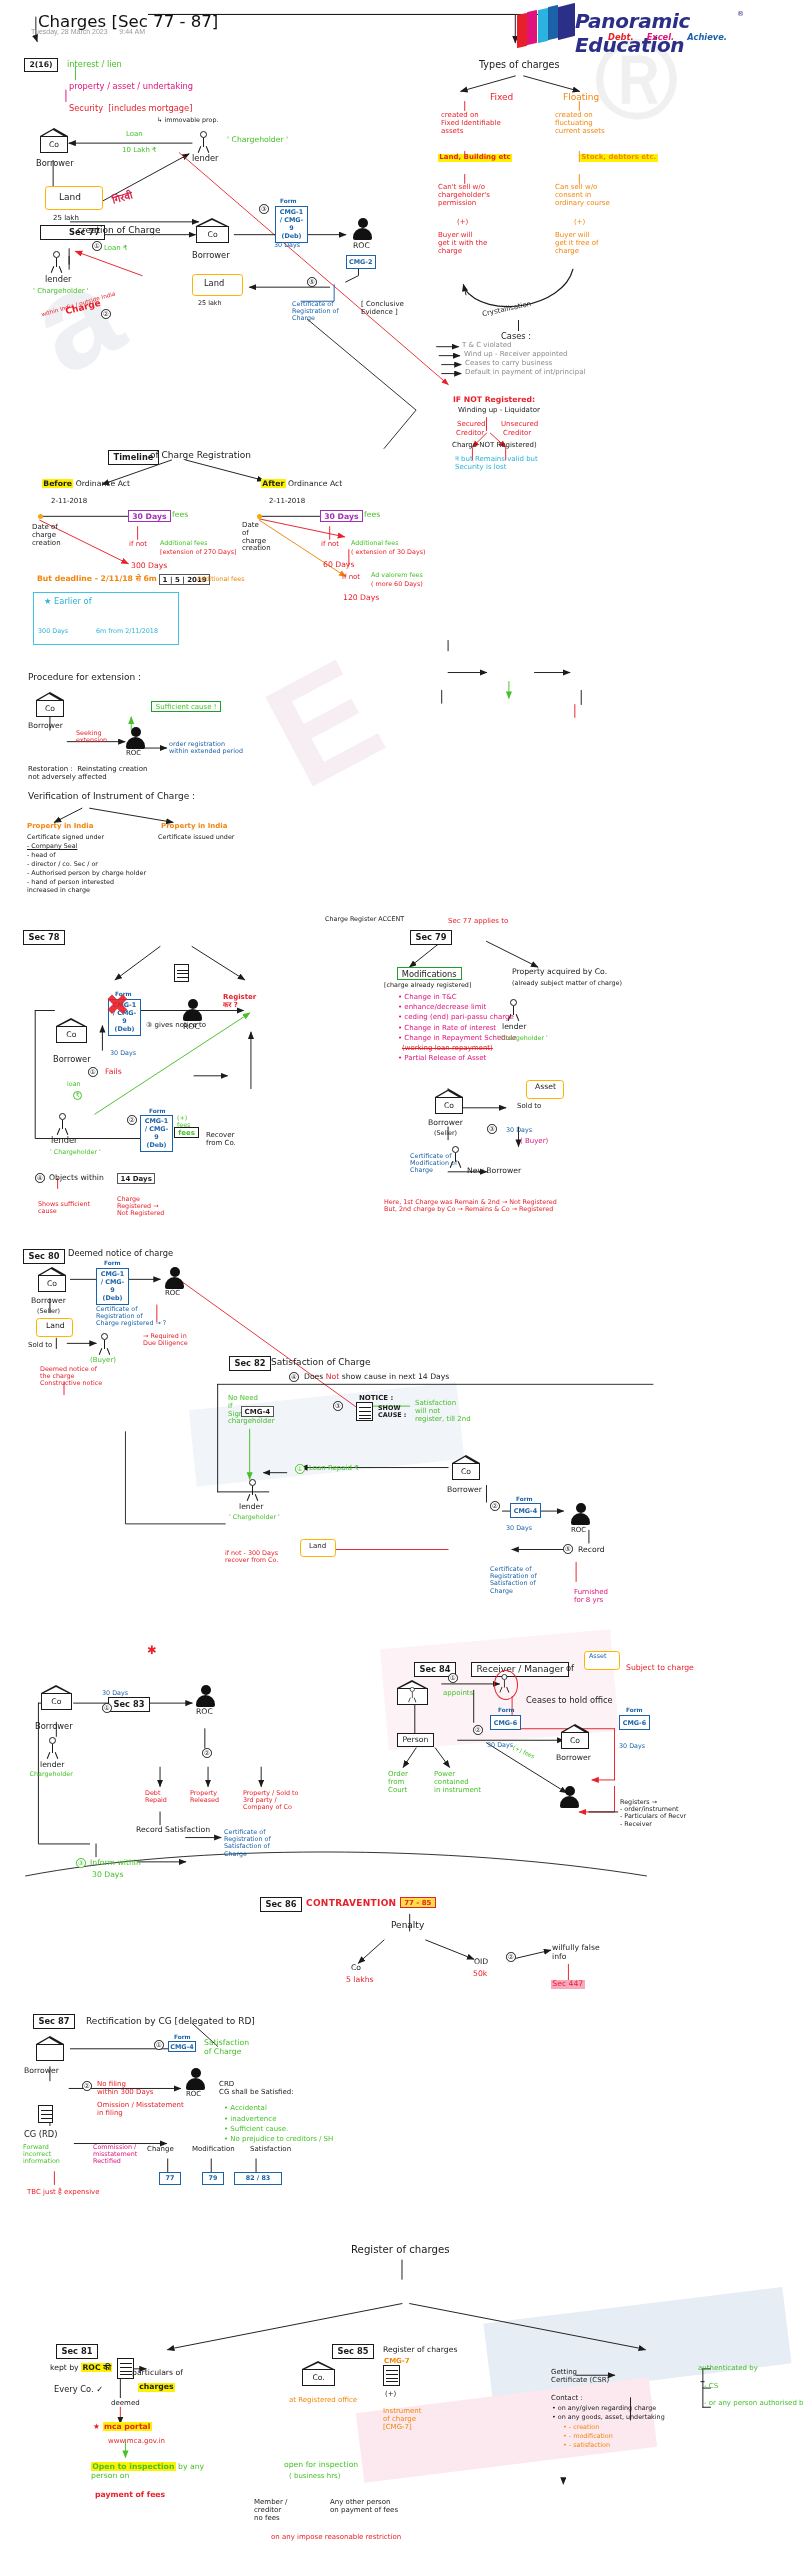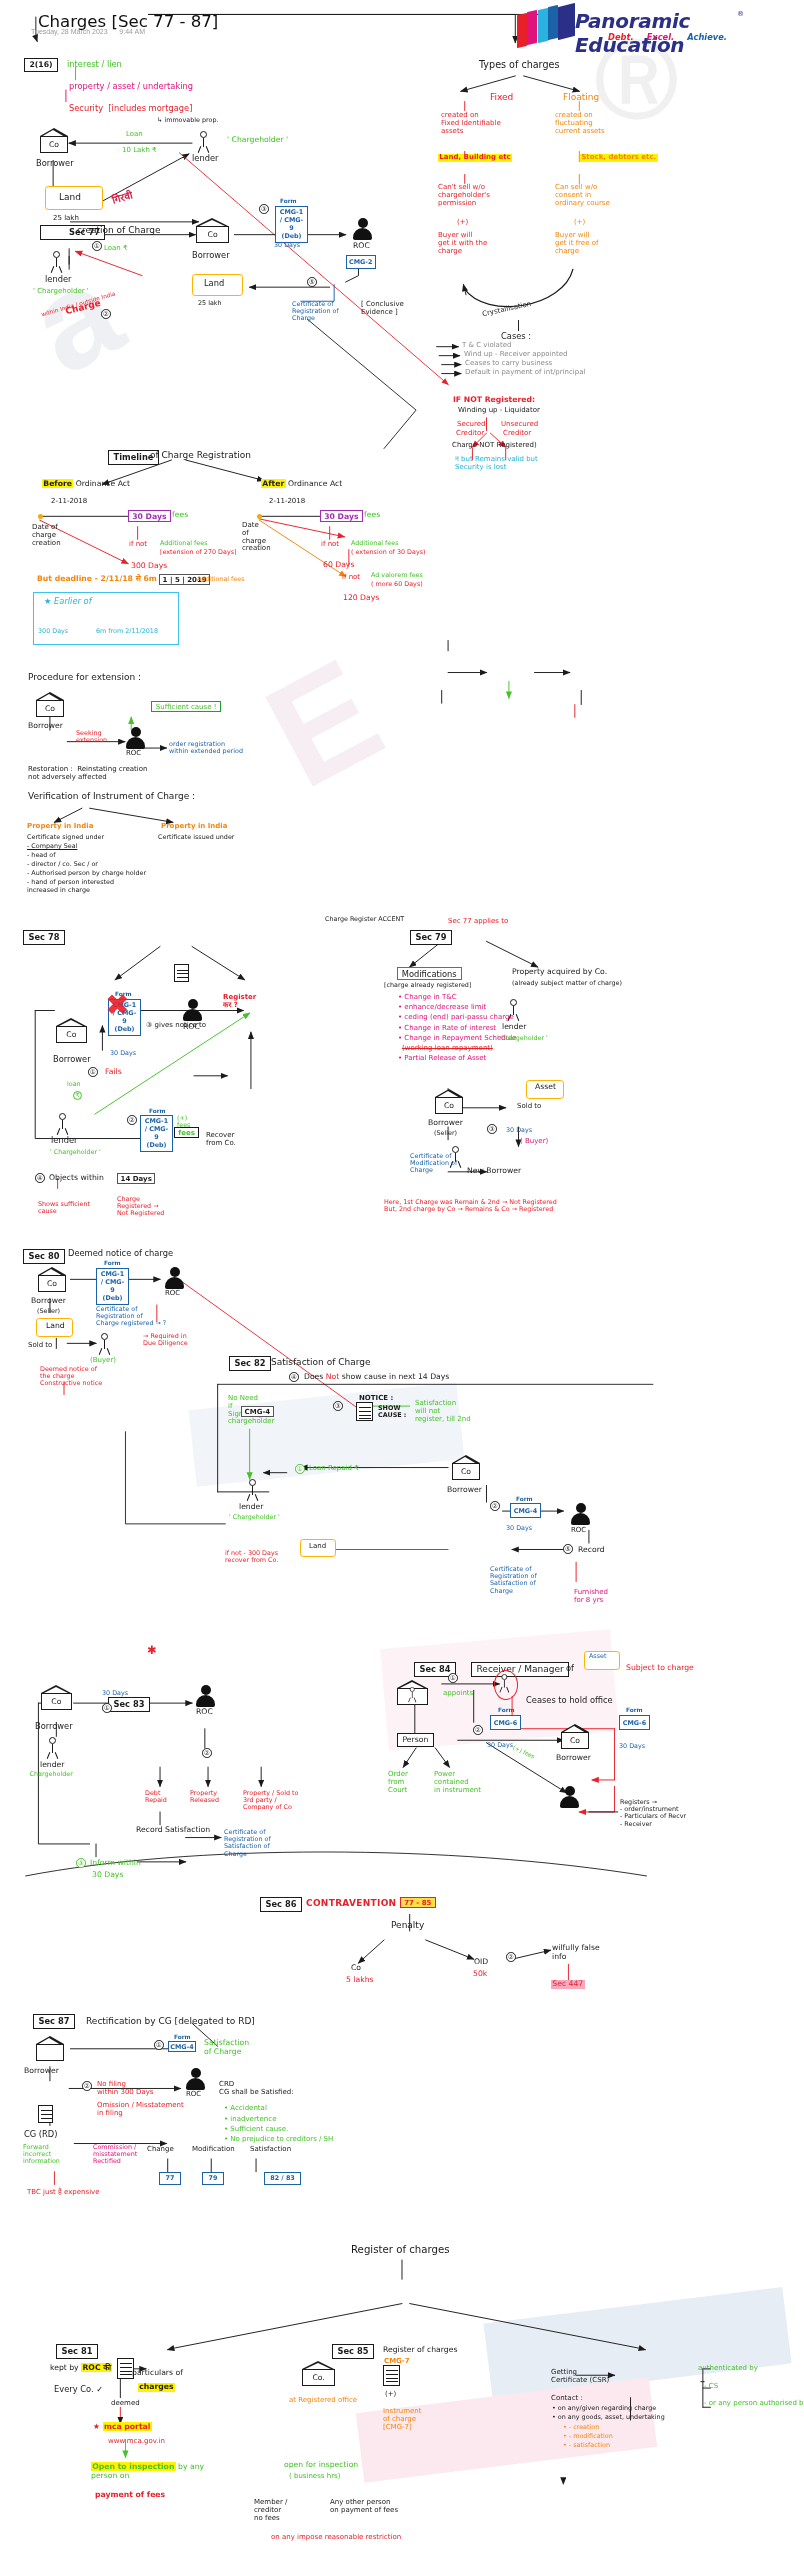--- a/index.html
+++ b/index.html
@@ -512,21 +512,21 @@
   <div class="pu-box" style="left:128px; top:510px;">30 Days</div>
   <div class="ink gn s12" style="left:172px; top:511px;">fees</div>
   <div class="ink rd s11" style="left:129px; top:541px;">if not</div>
   <div class="ink gn s10" style="left:160px; top:540px;">Additional fees</div>
   <div class="ink rd s10" style="left:160px; top:549px;">[extension of 270 Days]</div>
   <div class="ink rd s12" style="left:131px; top:562px;">300 Days</div>
   <div class="ink or s12 b" style="left:37px; top:575px;">But deadline - 2/11/18 से 6m =</div>
   <div class="gy-box" style="left:159px; top:574px;">1 | 5 | 2019</div>
   <div class="ink or s10" style="left:197px; top:576px;">Additional fees</div>
   <div class="cy-box" style="left:33px; top:592px; width:146px; height:53px;"></div>
-  <div class="ink cy s13" style="left:44px; top:597px;font-style:italic;">★ Earlier of</div>
+  <div class="ink cy s13" style="left:44px; top:597px;">★ Earlier of</div>
   <div class="ink cy s10" style="left:38px; top:628px;">300 Days</div>
   <div class="ink cy s10" style="left:96px; top:628px;">6m from 2/11/2018</div>
 
   <div class="ink k s12" style="left:261px; top:480px;"><span class="hl-y b">After</span> <span>Ordinance Act</span></div>
   <div class="ink k s11" style="left:269px; top:498px;">2-11-2018</div>
   <div style="position:absolute; left:257px; top:514px; width:5.1px; height:5.1px; border-radius:50%; background:#f2a90d;"></div>
   <div class="ink k s11" style="left:242px; top:522px;">Date
 of
 charge
 creation</div>
@@ -931,21 +931,21 @@
 incorrect
 information</div>
   <div class="ink pk s10" style="left:93px; top:2144px;">Commission /
 misstatement
 Rectified</div>
   <div class="ink k s11" style="left:147px; top:2146px;">Change</div>
   <div class="ink k s11" style="left:192px; top:2146px;">Modification</div>
   <div class="ink k s11" style="left:250px; top:2146px;">Satisfaction</div>
   <div class="bl-box" style="left:159px; top:2172px; width:22px; padding:1.3px;">77</div>
   <div class="bl-box" style="left:202px; top:2172px; width:22px; padding:1.3px;">79</div>
-  <div class="bl-box" style="left:264px; top:2172px; width:37px; padding:1.3px;">82 / 83</div>
+  <div class="bl-box" style="left:234px; top:2172px; width:48px; padding:1.3px;">82 / 83</div>
   <div class="ink rd s11" style="left:27px; top:2189px;">TBC just है expensive</div>
 
   <div class="ink k s16" style="left:351px; top:2244px; font-size:10.2px;">Register of charges</div>
 
   <div class="sec-box" style="left:56px; top:2344px;">Sec 81</div>
   <div class="ink k s12" style="left:50px; top:2364px;"><span>kept by</span> <span class="hl-y b">ROC की</span></div>
   <div class="ink k s13" style="left:54px; top:2385px;"><span>Every Co. ✓</span></div>
   <div class="docicon" style="left:117px; top:2358px; width:16.6px; height:20.5px;">
     <i style="top:3.8px; width:12px;"></i>
       <i style="top:7.7px; width:12px;"></i>

